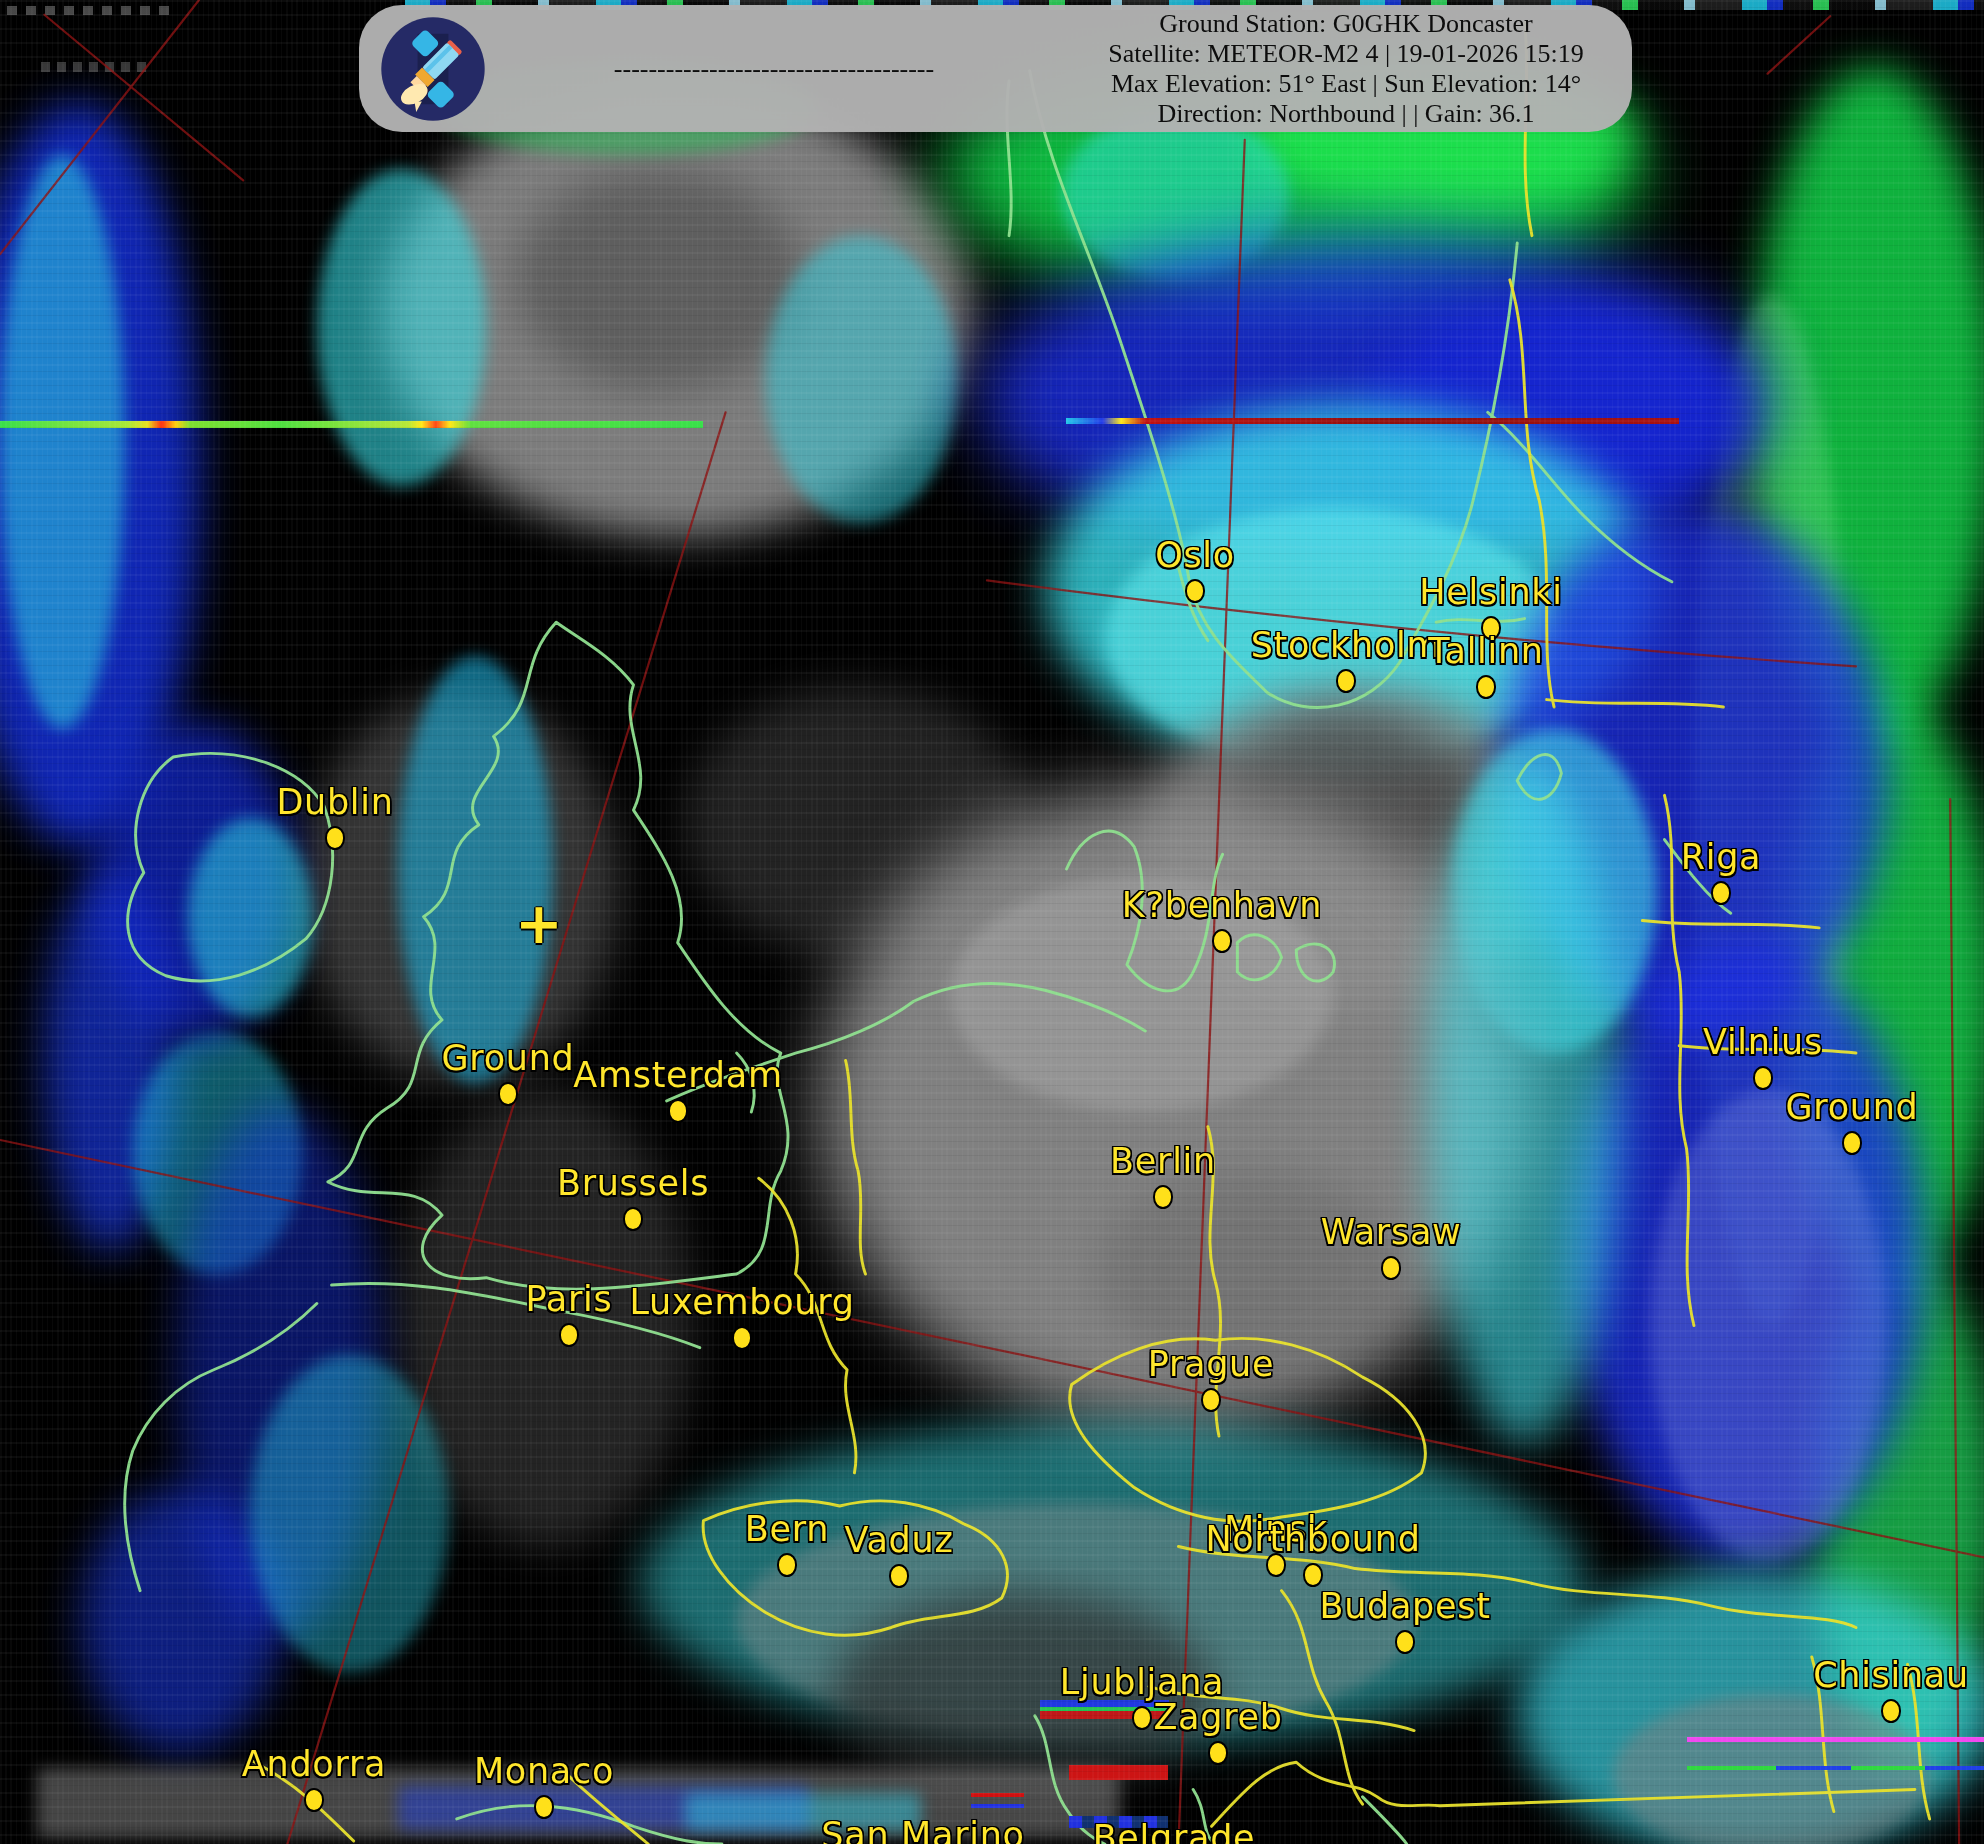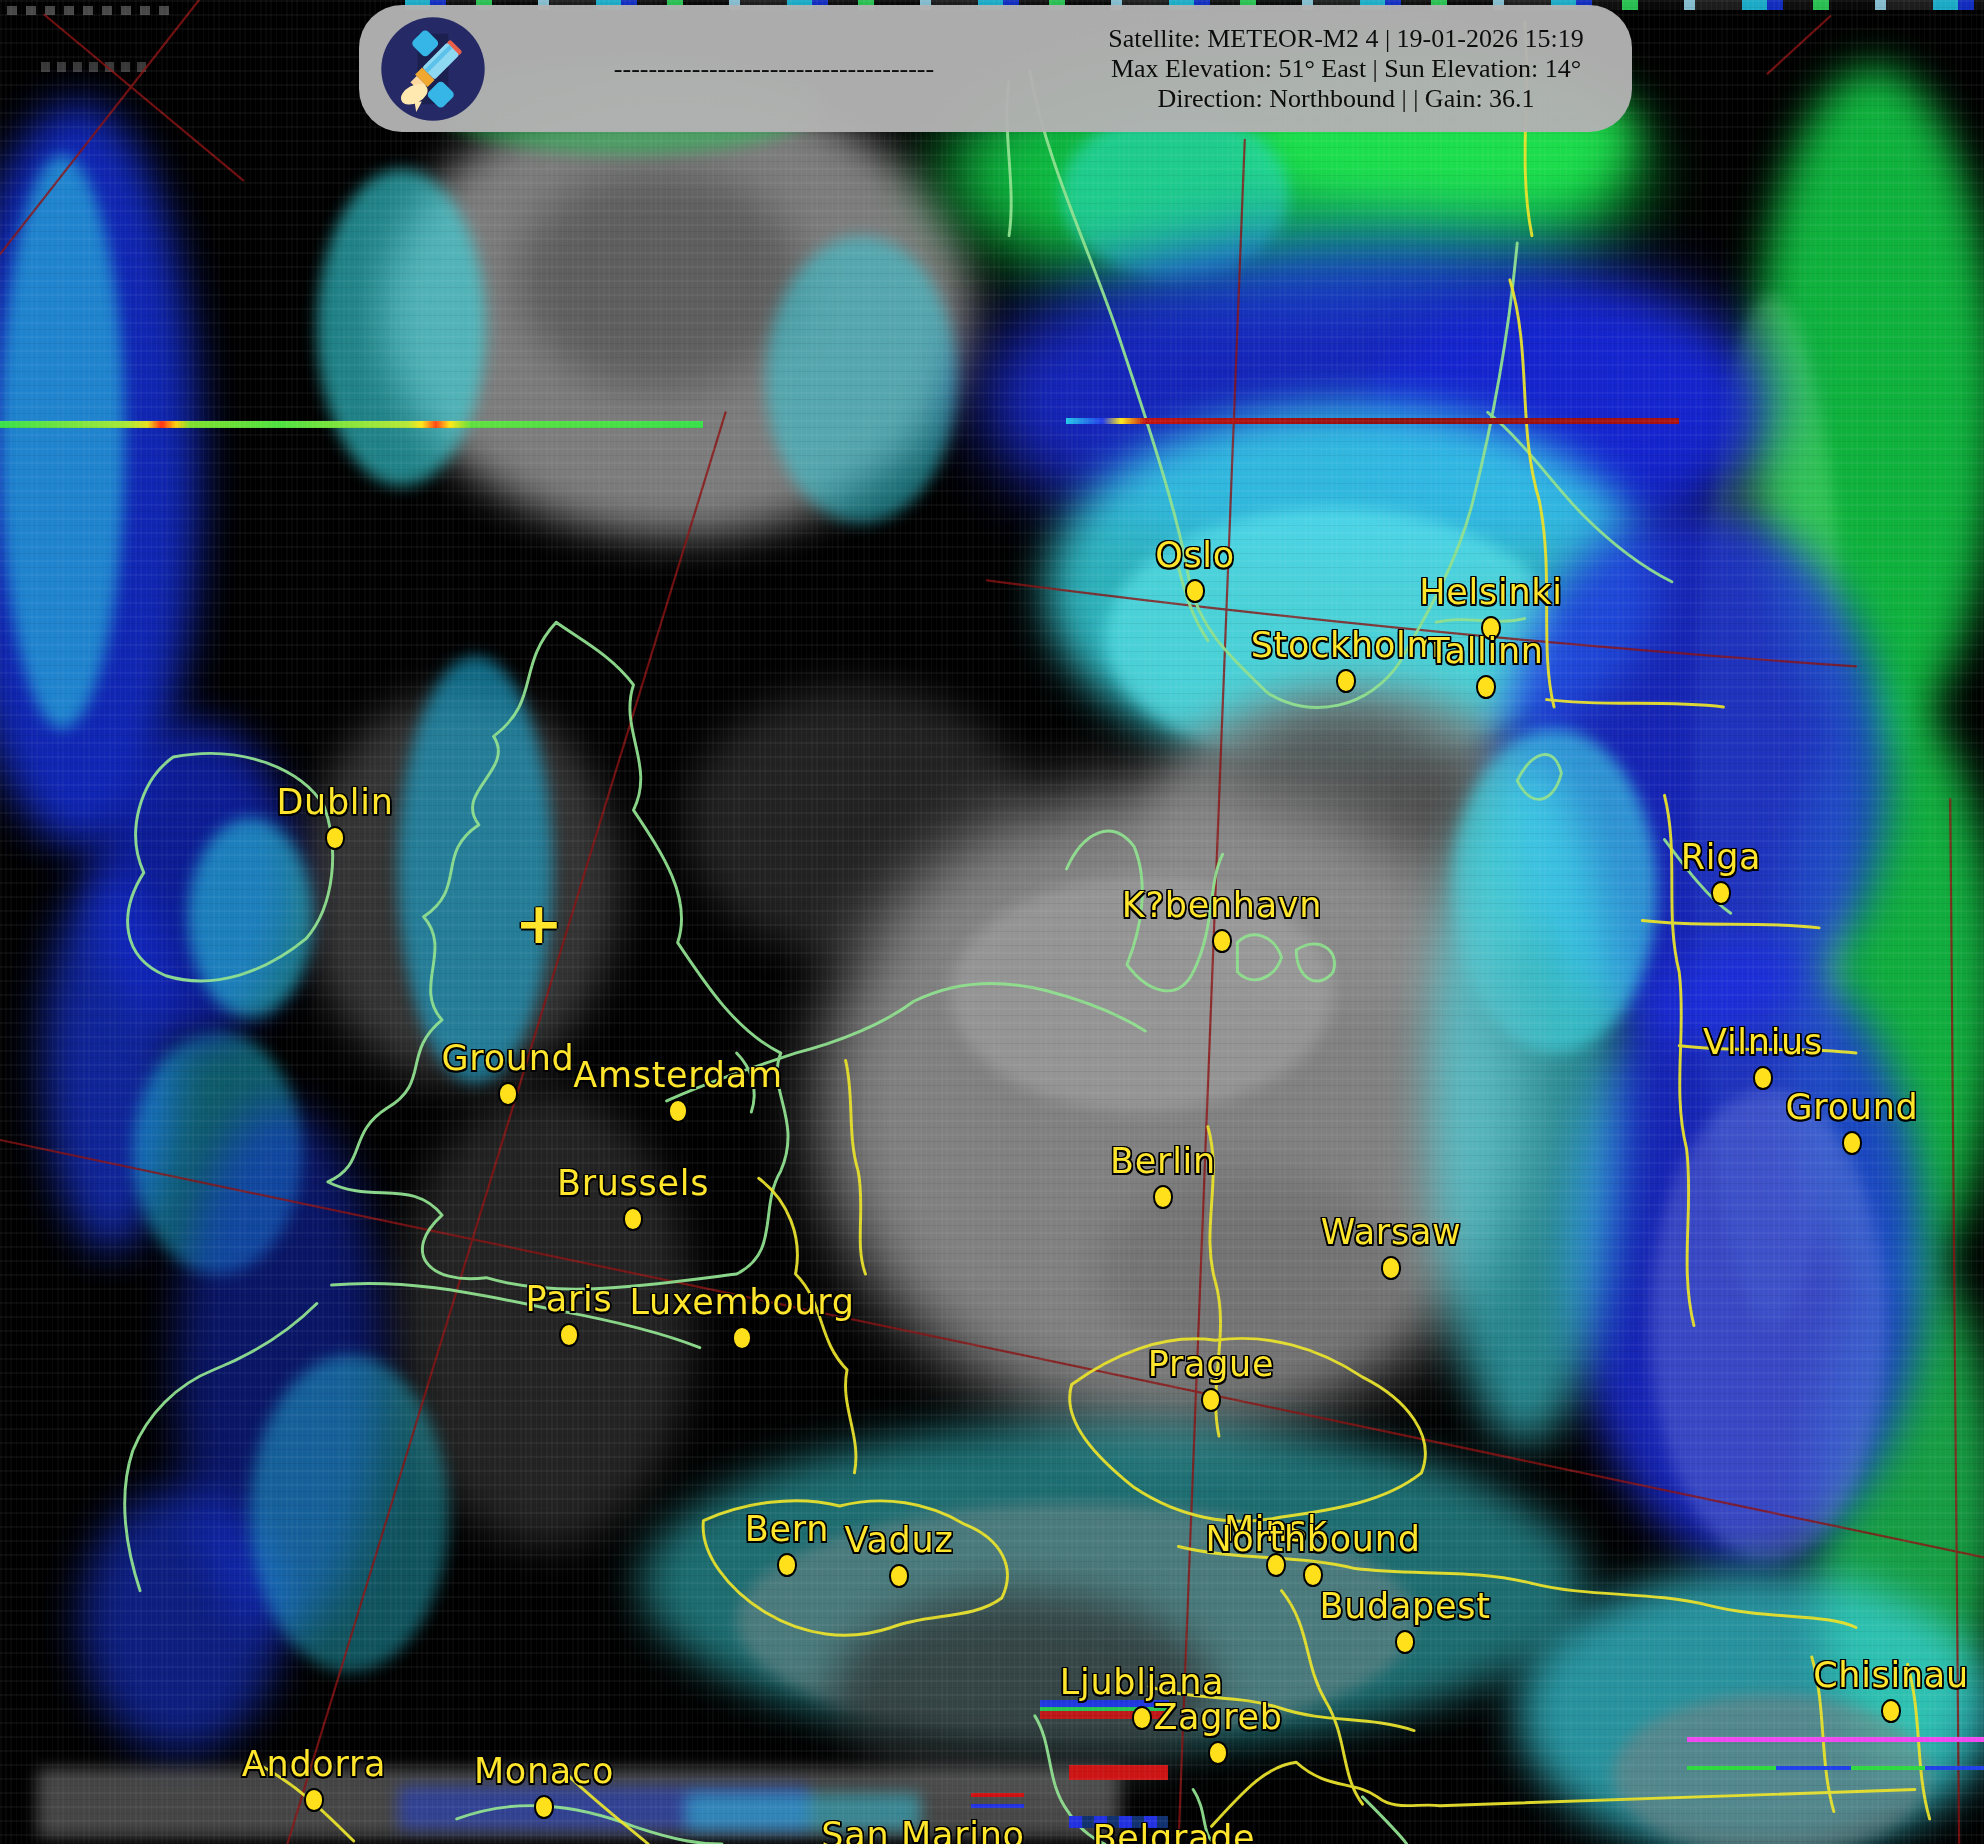--- a/index.html
+++ b/index.html
@@ -325,20 +325,21 @@
         <g transform="rotate(-28 33 73)">
           <ellipse cx="33" cy="73" rx="13" ry="8" fill="#ffe9b0"></ellipse>
           <path d="M30,79 L27,88 L36,82 Z" fill="#ffe9b0"></path>
         </g>
       </svg>
     </div>
     <div class="hcol">
       <div>-------------------------------------</div>
     </div>
     <div class="hcol">
+      <div>Ground Station: G0GHK Doncaster</div>
       <div>Satellite: METEOR-M2 4 | 19-01-2026 15:19</div>
       <div>Max Elevation: 51° East | Sun Elevation: 14°</div>
       <div>Direction: Northbound | | Gain: 36.1</div>
     </div>
   </div>
 
 </div>
 
 
 </body></html>

